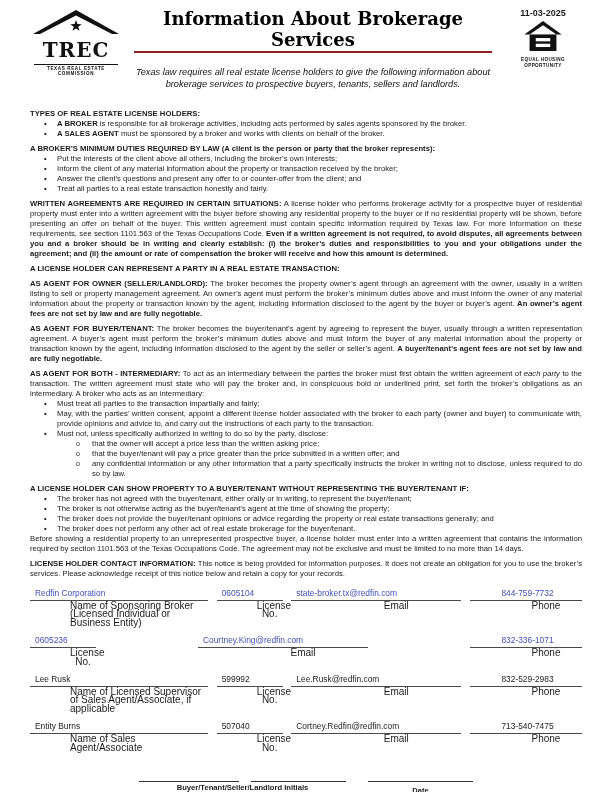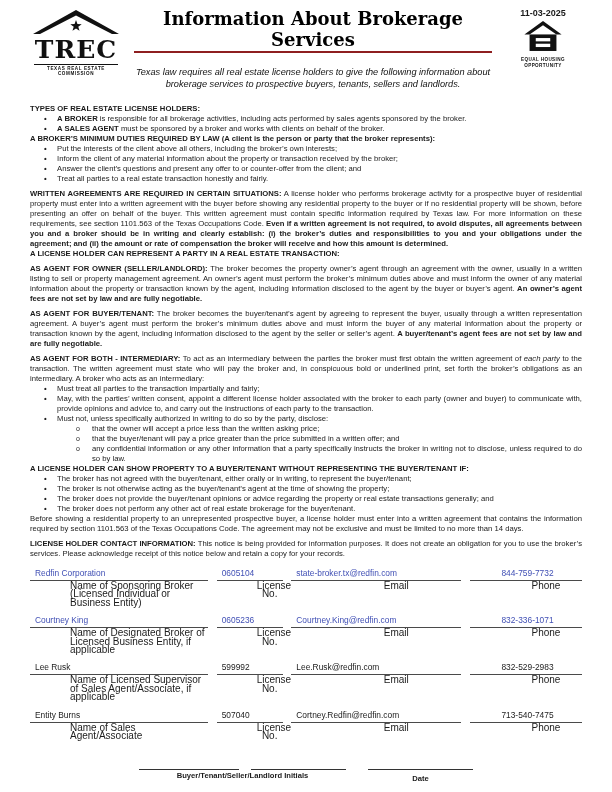--- a/index.html
+++ b/index.html
@@ -2,33 +2,33 @@
 <html><head>
 <meta charset="utf-8">
 <style>
   html,body{margin:0;padding:0;background:#ffffff;}
   body{width:612px;height:792px;font-family:"Liberation Sans",sans-serif;color:#1b1b1b;overflow:hidden;}
   .page{position:relative;width:612px;height:792px;box-sizing:border-box;padding:8px 30px 0 30px;}
 
   
   .header{display:flex;align-items:flex-start;}
   .trec-logo{width:92px;flex:none;text-align:center;padding-top:2px;}
-  .trec-text{font-family:"DejaVu Serif",serif;font-weight:bold;font-size:25px;line-height:24px;letter-spacing:1px;color:#111;}
+  .trec-text{font-family:"DejaVu Serif",serif;font-weight:bold;font-size:20px;line-height:24px;letter-spacing:1px;color:#111;}
   .trec-caption{font-size:4.6px;font-weight:bold;letter-spacing:.6px;color:#111;border-top:1.5px solid #111;margin:2px 4px 0 4px;padding-top:1px;}
   .header-center{flex:1;text-align:center;padding:0 6px;}
   .title{font-family:"DejaVu Serif",serif;font-weight:bold;font-size:18px;line-height:21px;color:#000;}
   .red-rule{height:2px;margin:1px 6px 2px 6px;}
   .subtitle{font-style:italic;font-size:9.2px;line-height:11.5px;color:#111;max-width:400px;margin:14px auto;}
   .header-right{width:78px;flex:none;text-align:center;}
   .hdr-date{font-size:9px;font-weight:600;line-height:11px;margin-bottom:2px;}
   .eho-caption{font-size:4.6px;font-weight:bold;letter-spacing:.4px;line-height:5.5px;color:#111;margin-top:1px;}
 
   
   .doc{font-size:7.7px;line-height:10px;}
-  .h{font-weight:bold;}
+  .h{font-weight:bold;margin-top:5px;}
   .p{text-align:justify;margin-top:5px;}
   .p0{text-align:justify;}
   .li{display:flex;padding-left:14px;text-align:justify;}
   .li::before{content:"\2022";width:13px;flex:none;font-weight:bold;}
   .li-text{flex:1;}
   .li.sub{padding-left:46px;}
   .li.sub::before{content:"o";width:16px;font-weight:normal;font-size:7px;}
 
   
   .contact-table{margin-top:8px;}
@@ -188,24 +188,20 @@
           <div class="c-val" style="color: rgb(65, 80, 181);">state-broker.tx@redfin.com</div>
           <div class="c-label">Email</div>
         </div>
         <div class="c-col phone">
           <div class="c-val" style="color: rgb(65, 80, 181);">844-759-7732</div>
           <div class="c-label">Phone</div>
         </div>
       </div>
 
       <div class="c-row">
-        <div class="c-col name">
-          <div class="c-val" style="color: rgb(65, 80, 181);">Courtney King</div>
-          <div class="c-label">Name of Designated Broker of Licensed Business Entity, if applicable</div>
-        </div>
         <div class="c-col lic">
           <div class="c-val" style="color: rgb(65, 80, 181);">0605236</div>
           <div class="c-label">License No.</div>
         </div>
         <div class="c-col email">
           <div class="c-val" style="color: rgb(65, 80, 181);">Courtney.King@redfin.com</div>
           <div class="c-label">Email</div>
         </div>
         <div class="c-col phone">
           <div class="c-val" style="color: rgb(65, 80, 181);">832-336-1071</div>

